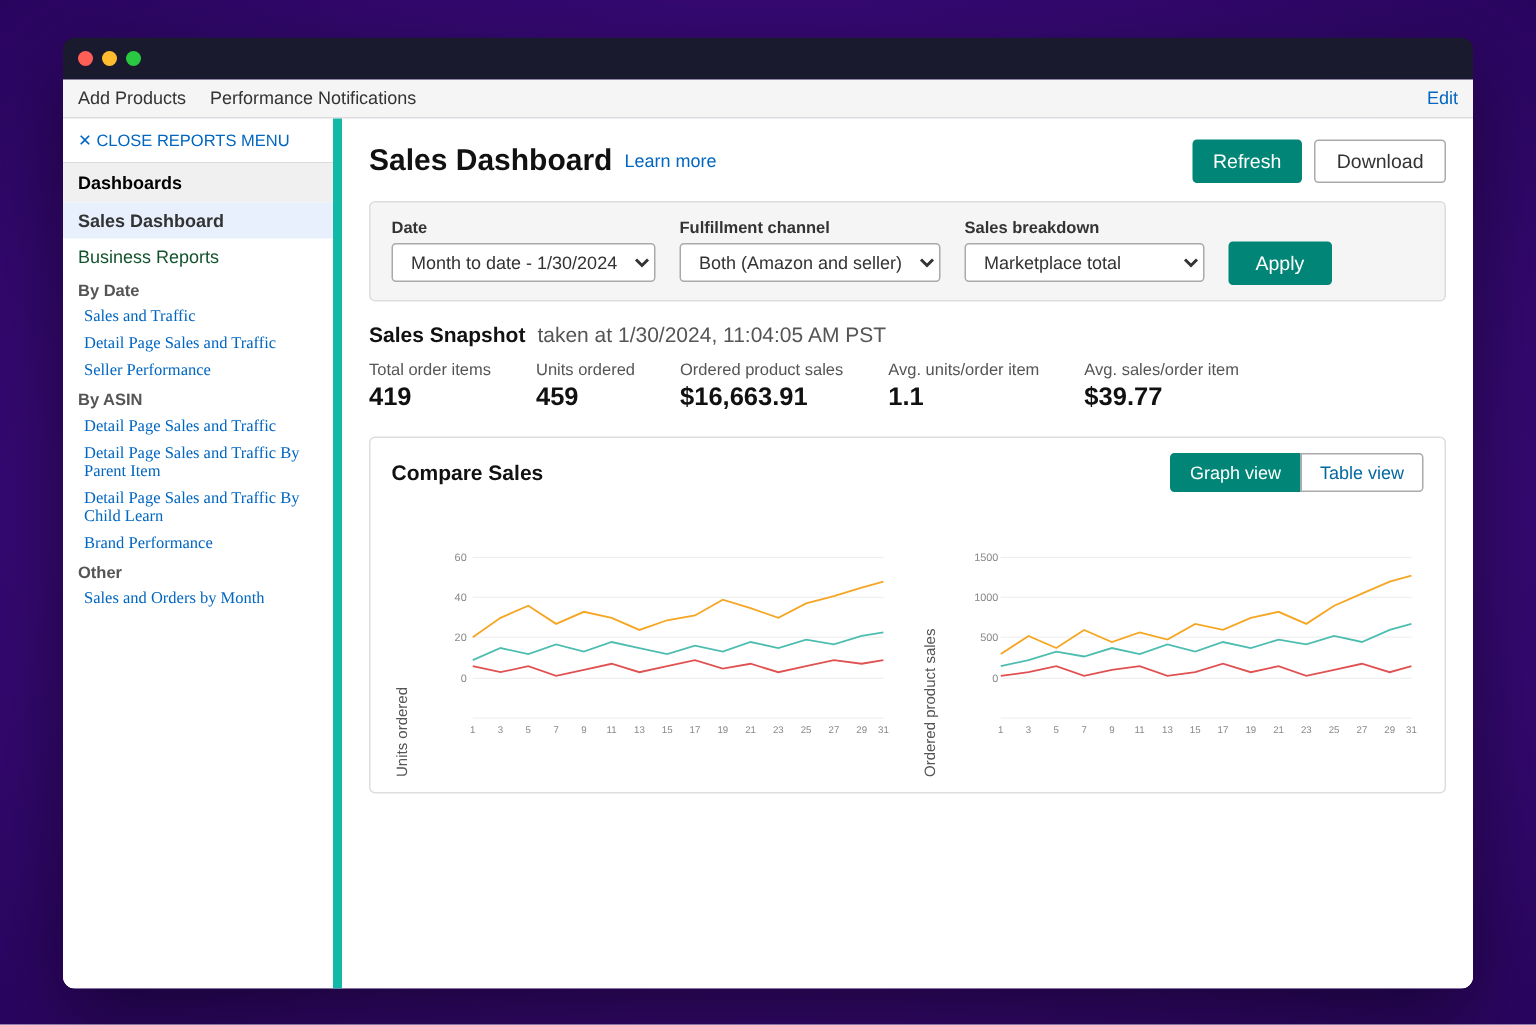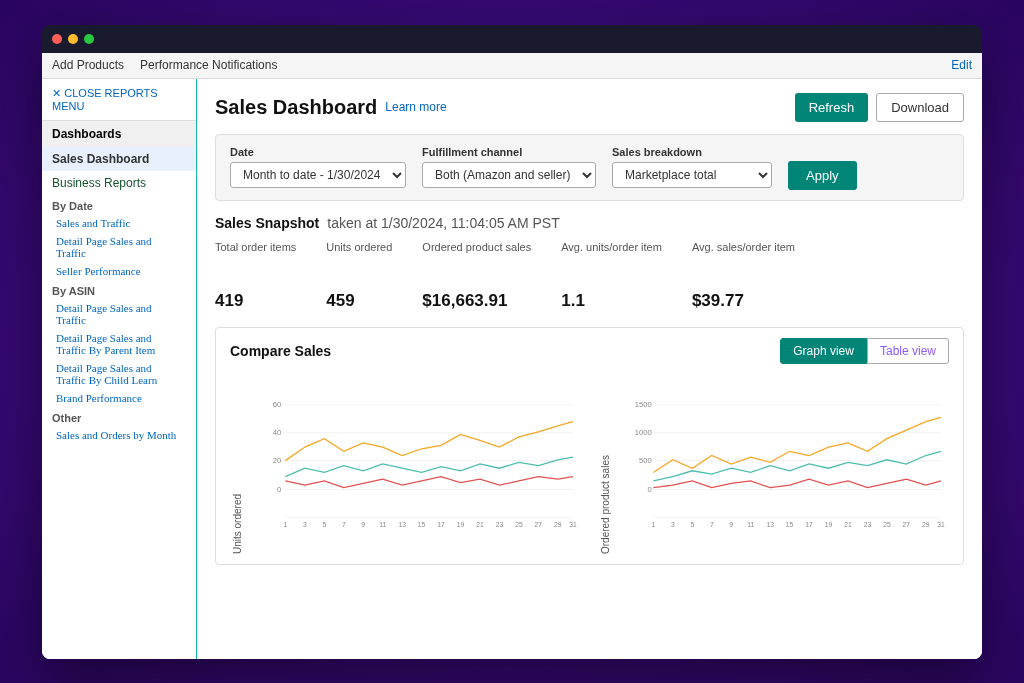--- a/index.html
+++ b/index.html
@@ -49,23 +49,23 @@
       margin-left: auto;
       color: #0066c0;
     }
     .app-body {
       display: flex;
       background: #fff;
       min-height: 580px;
     }
     
     .sidebar {
-      width: 155px;
+      width: 186px;
       background: #fff;
-      border-right: 1px solid #14b8a6;
+      border-right: 6px solid #14b8a6;
       padding: 0;
       flex-shrink: 0;
     }
     .close-reports {
       padding: 8px 10px;
       color: #0066c0;
       font-size: 11px;
       cursor: pointer;
       display: flex;
       align-items: center;
@@ -226,21 +226,20 @@
       gap: 2px;
     }
     .metric-label {
       font-size: 11px;
       color: #555;
     }
     .metric-value {
       font-size: 17px;
       font-weight: bold;
       color: #111;
-      margin-top: 36px;
     }
     
     .compare-section {
       border: 1px solid #ddd;
       border-radius: 4px;
       padding: 10px 14px;
     }
     .compare-header {
       display: flex;
       align-items: center;
@@ -263,21 +262,21 @@
       cursor: pointer;
       border: 1px solid #aaa;
     }
     .view-btn.active {
       background: #008577;
       color: #fff;
       border-color: #008577;
     }
     .view-btn:first-child { border-radius: 3px 0 0 3px; }
     .view-btn:last-child { border-radius: 0 3px 3px 0; }
-    .view-btn:not(.active) { background: #fff; color: #8b5cf6; }
+    .view-btn:not(.active) { background: #fff; color: #0369a1; }
     
     .charts-container {
       display: flex;
       gap: 16px;
     }
     .chart-wrapper {
       flex: 1;
       position: relative;
       height: 180px;
     }

